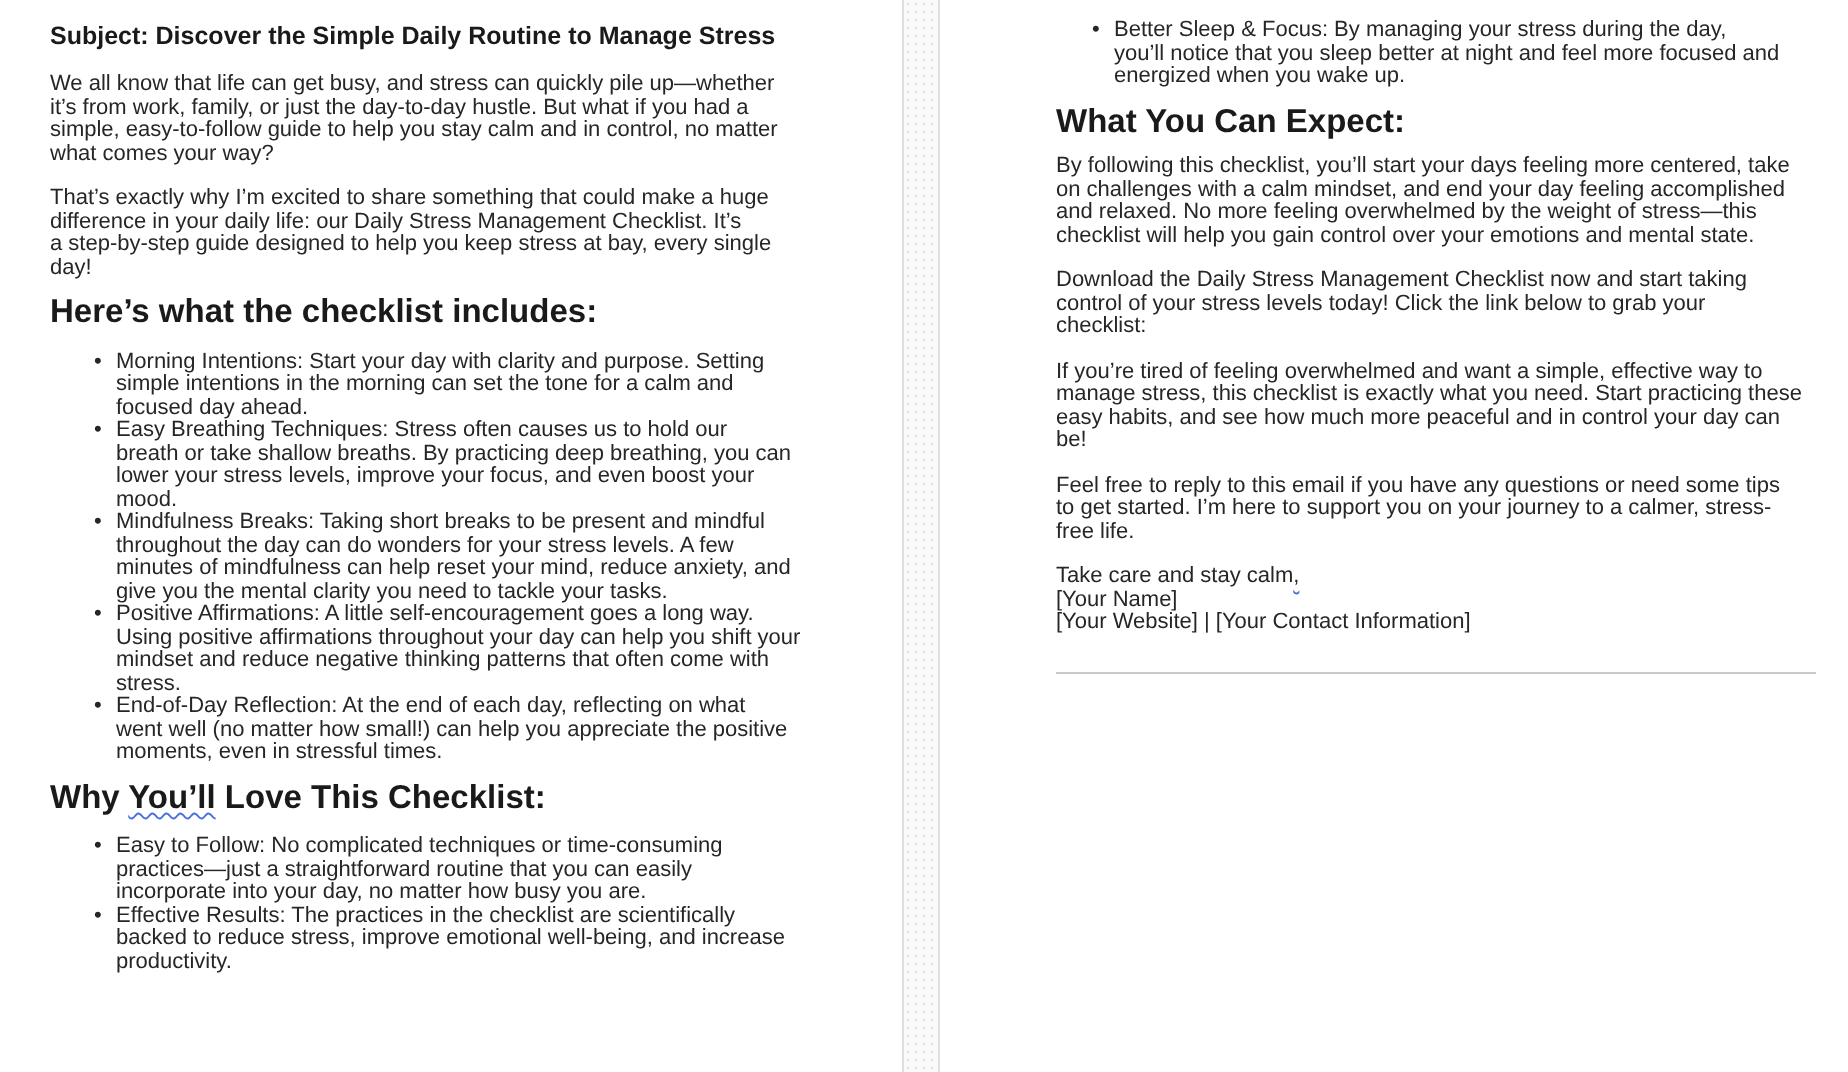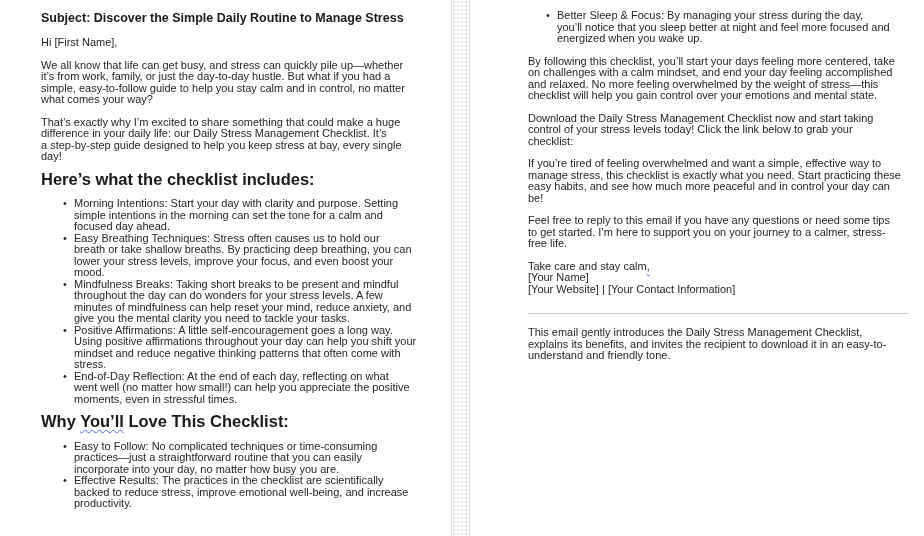--- a/index.html
+++ b/index.html
@@ -4,21 +4,21 @@
 <style>
   html, body { margin: 0; padding: 0; background: #ffffff; }
   body {
     width: 924px; height: 536px; overflow: hidden;
     font-family: "Liberation Sans", "DejaVu Sans", sans-serif;
     font-size: 11px; line-height: 11.5px; color: #262626;
     -webkit-font-smoothing: antialiased;
   }
   .doc { display: flex; width: 924px; height: 536px; }
   .page { background: #ffffff; box-sizing: border-box; overflow: hidden; }
-  .page-left  { width: 451px; padding: 11px 15px 0 41px; }
+  .page-left  { width: 451px; padding: 11px 15px 0 25px; }
   .page-right { width: 454px; padding: 10px 16px 0 58px; }
   .gutter {
     width: 19px; flex: none;
     border-left: 1px solid #dedede; border-right: 1px solid #dedede;
     background-color: #fafafa;
     background-image: radial-gradient(#e3e3e3 0.7px, transparent 0.8px);
     background-size: 4px 4px;
     box-sizing: border-box;
   }
   p, ul, h1, h2 { margin: 0; padding: 0; }
@@ -42,21 +42,20 @@
   .rule { border: none; border-top: 1px solid #c9c9c9; margin: 18px 0 13px 0; }
 </style>
 </head>
 <body>
 
 <div class="doc">
 
   <div class="page page-left">
     <h1 class="subject">Subject: Discover the Simple Daily Routine to Manage Stress</h1>
 
-    <p class="para">Hi [First Name],</p>
 
     <p class="para">We all know that life can get busy, and stress can quickly pile up—whether
 it’s from work, family, or just the day-to-day hustle. But what if you had a
 simple, easy-to-follow guide to help you stay calm and in control, no matter
 what comes your way?</p>
 
     <p class="para"><span>That’s exactly why I’m excited to share something that could make a huge
 difference in your daily life: our </span><span class="b">Daily Stress Management Checklist</span><span>. It’s
 a step-by-step guide designed to help you keep stress at bay, every single
 day!</span></p>
@@ -123,20 +122,21 @@
 
     <ul class="bullets" style="margin-left:-4px;">
       <li>
         <span class="dot">•</span>
         <span class="txt"><span class="b">Better Sleep &amp; Focus:</span><span> By managing your stress during the day,
 you’ll notice that you sleep better at night and feel more focused and
 energized when you wake up.</span></span>
       </li>
     </ul>
 
+    <h2 class="heading" style="margin-bottom:11px;">What You Can Expect:</h2>
 
     <p class="para">By following this checklist, you’ll start your days feeling more centered, take
 on challenges with a calm mindset, and end your day feeling accomplished
 and relaxed. No more feeling overwhelmed by the weight of stress—this
 checklist will help you gain control over your emotions and mental state.</p>
 
 
     <p class="para"><span>Download the </span><span class="b">Daily Stress Management Checklist</span><span> now and start taking
 control of your stress levels today! Click the link below to grab your
 checklist:</span></p>
@@ -150,18 +150,15 @@
     <p class="para">Feel free to reply to this email if you have any questions or need some tips
 to get started. I’m here to support you on your journey to a calmer, stress-
 free life.</p>
 
     <div class="sig-line"><span>Take care and stay calm</span><span class="squiggle">,</span></div>
     <div class="sig-line">[Your Name]</div>
     <div class="sig-line">[Your Website] | [Your Contact Information]</div>
 
     <hr class="rule">
 
-    <p class="para">This email gently introduces the Daily Stress Management Checklist,
-explains its benefits, and invites the recipient to download it in an easy-to-
-understand and friendly tone.</p>
   </div>
 
 </div>
 
 </body></html>

